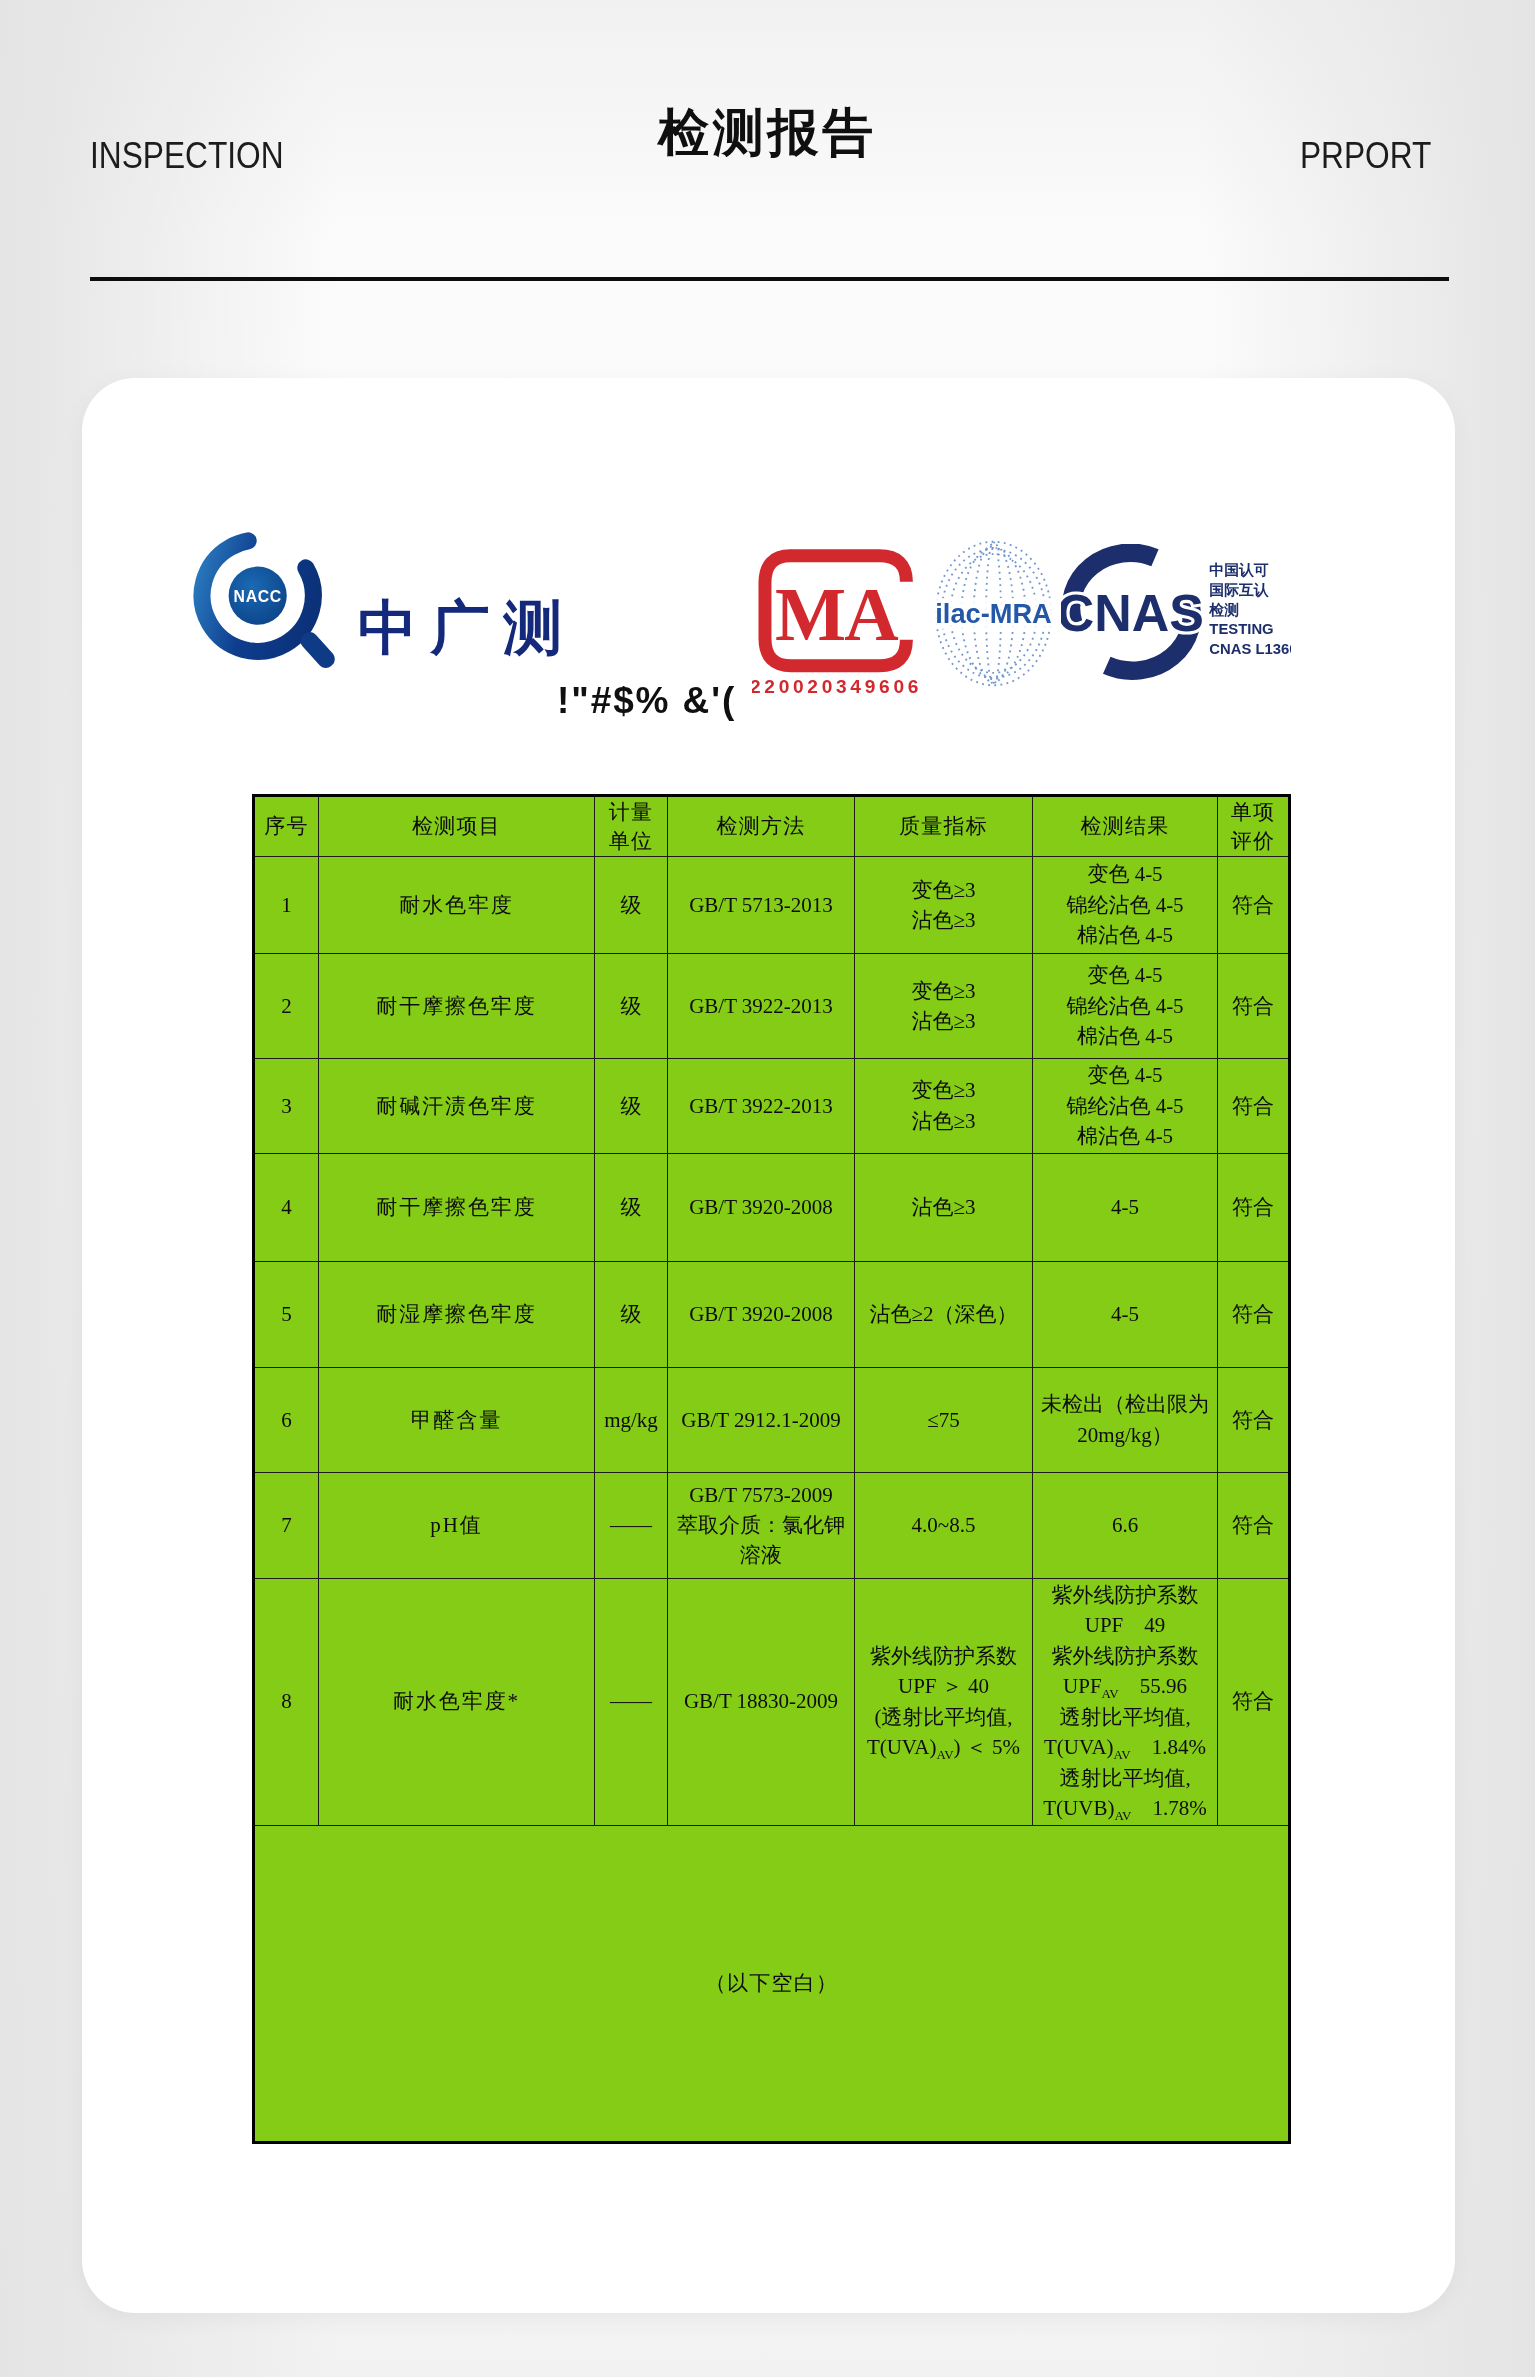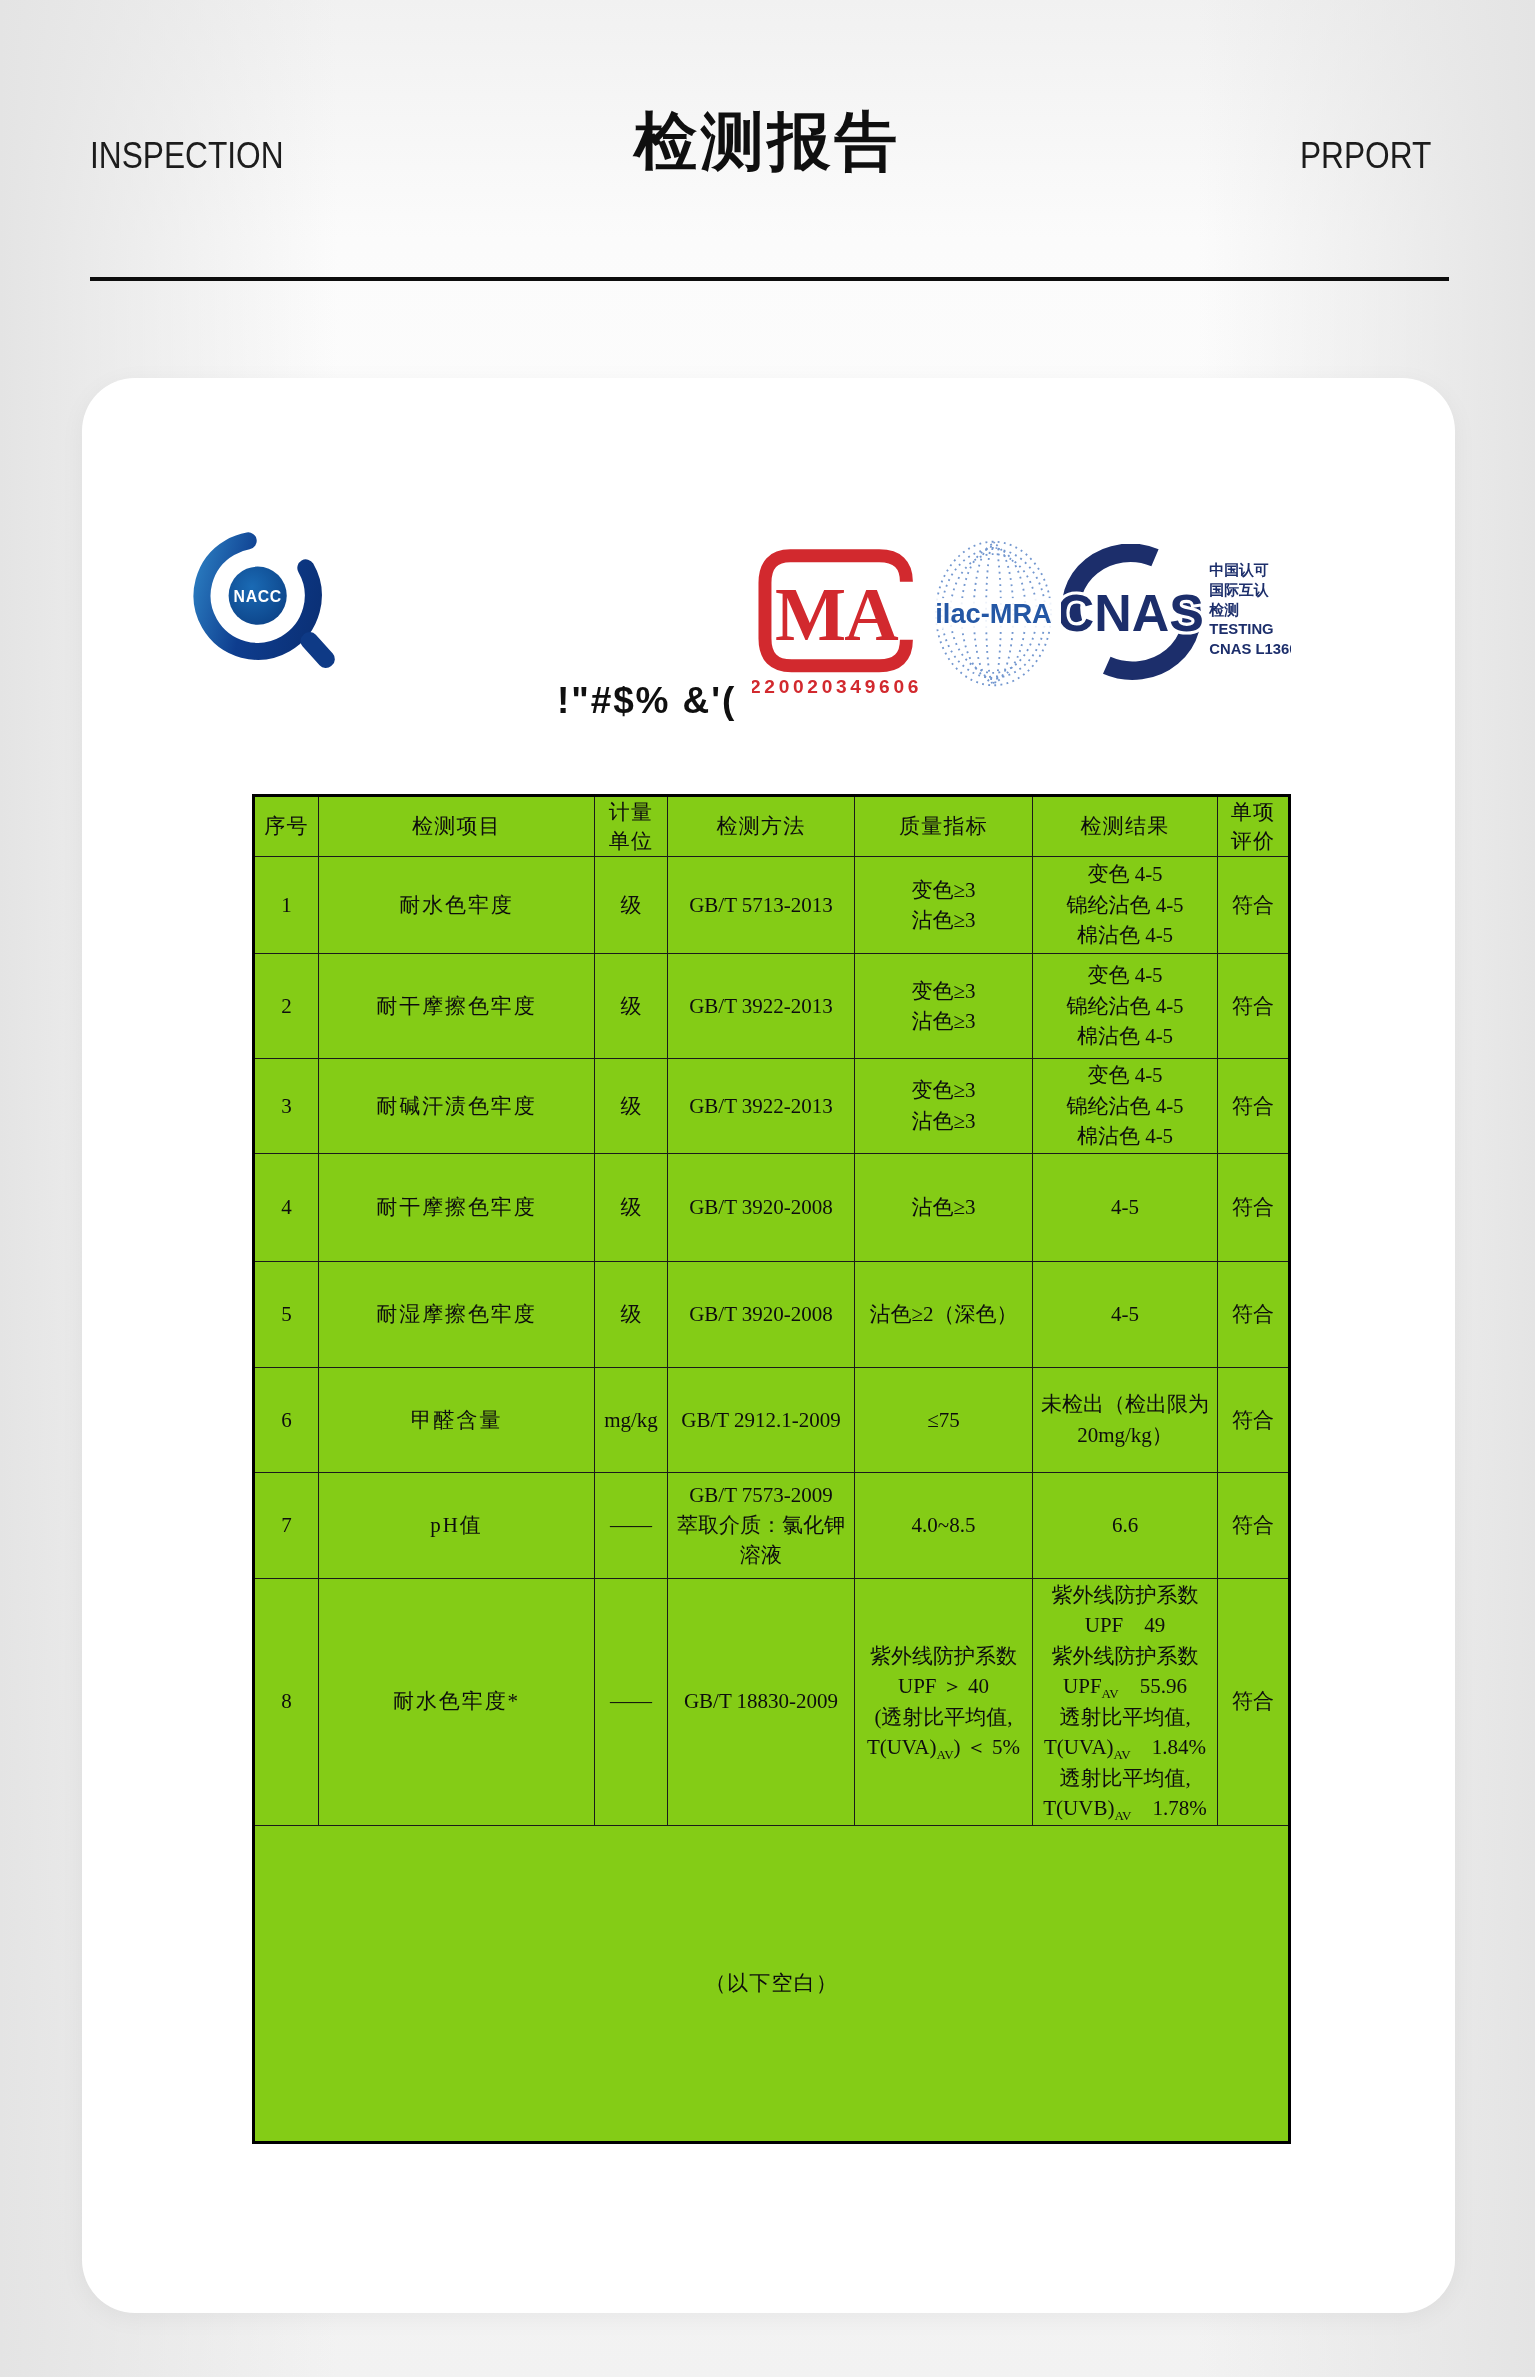--- a/index.html
+++ b/index.html
@@ -14,21 +14,21 @@
   .header-left{
     position:absolute;left:90px;top:135px;font-family:"Liberation Sans",sans-serif;
     font-size:36px;color:#1c1c1c;transform:scaleX(.88);transform-origin:left center;letter-spacing:0px;
   }
   .header-right{
     position:absolute;right:104px;top:135px;font-family:"Liberation Sans",sans-serif;
     font-size:36px;color:#1c1c1c;transform:scaleX(.88);transform-origin:right center;
   }
   .header-title{
     position:absolute;left:0;right:0;top:99px;text-align:center;
-    font-family:"Liberation Sans",sans-serif;font-size:63px;font-weight:900;
+    font-family:"Liberation Sans",sans-serif;font-size:51px;font-weight:900;
     color:#0f0f0f;letter-spacing:3.7px;
   }
   .header-rule{position:absolute;left:90px;top:277px;width:1359px;height:4.3px;background:#0d0d0d;}
   .card{
     position:absolute;left:82px;top:378px;width:1373px;height:1935px;background:#ffffff;
     border-radius:53px;box-shadow:0 5px 25px rgba(0,0,0,.05);
   }
   .nacc-logo{position:absolute;left:103px;top:145px;width:158px;height:158px;}
   .brand-name{
     position:absolute;left:276px;top:211px;font-family:"Liberation Sans",sans-serif;
@@ -86,20 +86,21 @@
         <stop offset="1" stop-color="#093a7e"></stop>
       </radialGradient>
     </defs>
     <g transform="rotate(-30 115 115)">
       <circle cx="115" cy="115" r="88" fill="none" stroke="url(#naccg)" stroke-width="27" stroke-linecap="round" stroke-dasharray="445 108"></circle>
     </g>
     <rect x="196" y="168" width="28" height="66" rx="13" fill="#0e3a86" transform="rotate(-42 210 201)"></rect>
     <circle cx="115" cy="115" r="46" fill="url(#naccc)"></circle>
     <text x="115" y="125" text-anchor="middle" font-family="Liberation Sans, sans-serif" font-size="25" font-weight="700" fill="#ffffff" letter-spacing="1">NACC</text>
   </svg>
+  <div class="brand-name">中广测</div>
 
   <svg class="cma-logo" viewBox="0 0 272 262">
     <path d="M 250 74 Q 250 32 206 32 H 62 Q 21 32 21 76 V 166 Q 21 210 64 210 H 206 Q 250 210 250 168" fill="none" stroke="#d2292e" stroke-width="21"></path>
     <text x="136" y="168" text-anchor="middle" font-family="Liberation Serif, serif" font-size="122" font-weight="700" fill="#d2292e" letter-spacing="-3">MA</text>
     <text x="136" y="254" text-anchor="middle" font-family="Liberation Sans, sans-serif" font-size="31" font-weight="600" fill="#d2292e" letter-spacing="6">220020349606</text>
   </svg>
 
   <svg class="ilac-logo" viewBox="0 0 202 250">
     <g fill="none" stroke="#7397cf" stroke-width="3" stroke-dasharray="3 7">
       <ellipse cx="101" cy="125" rx="93" ry="116"></ellipse>

